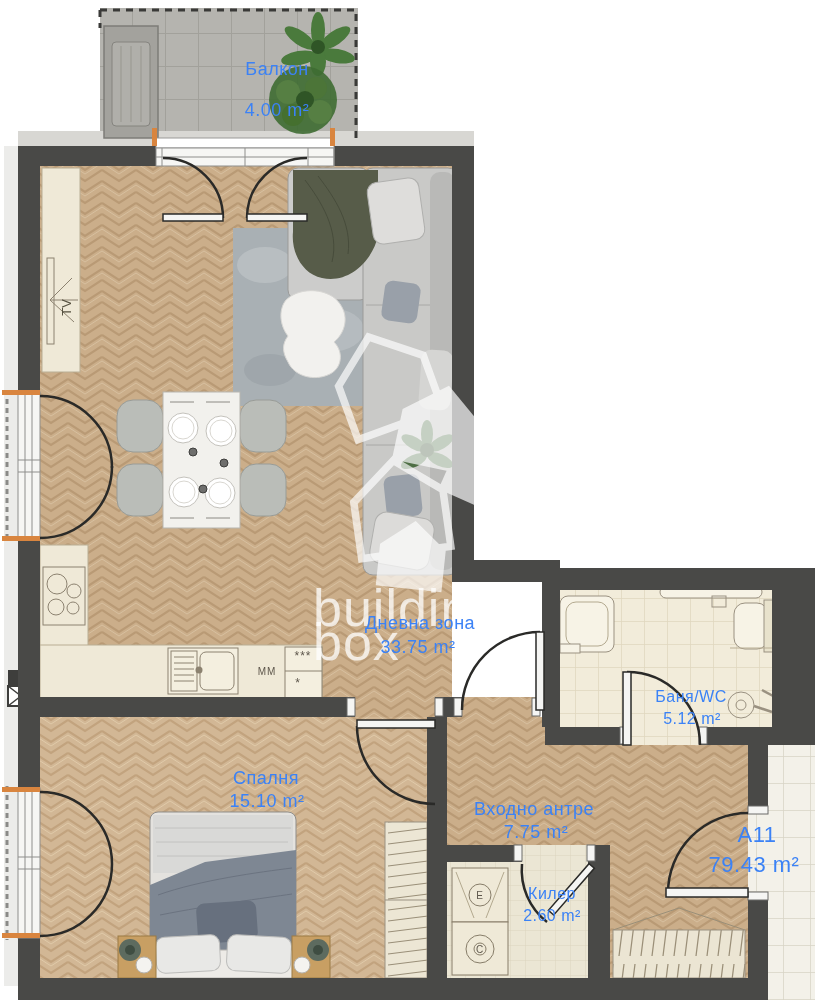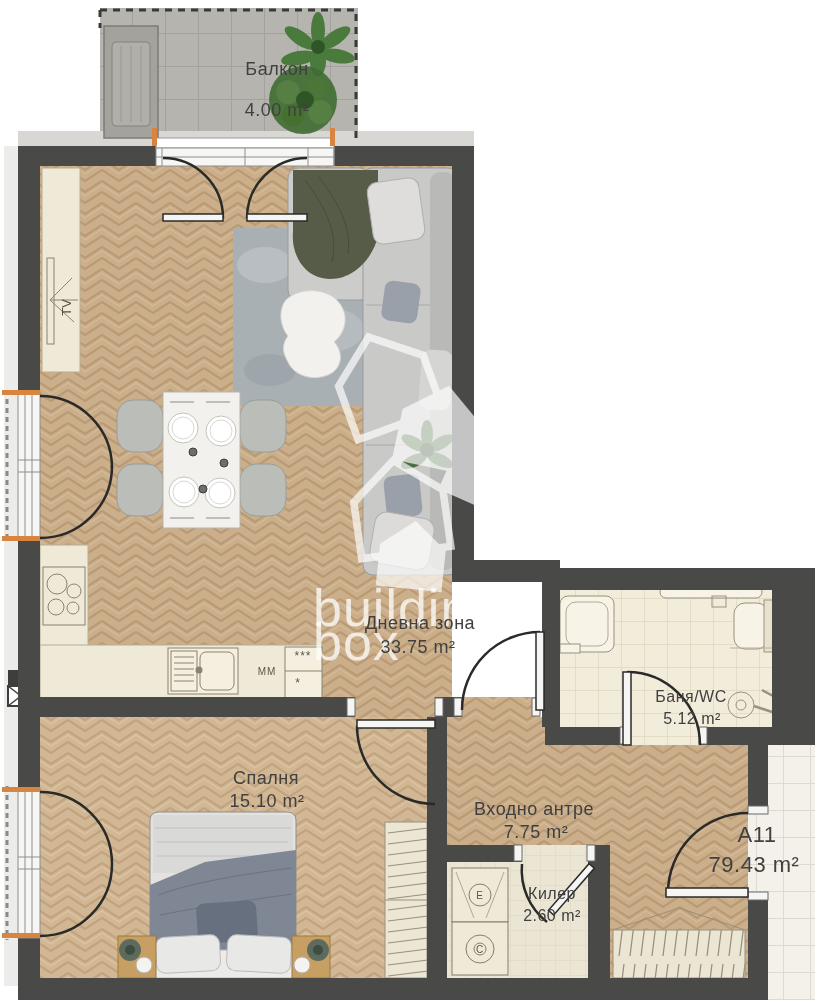--- a/index.html
+++ b/index.html
@@ -1,19 +1,19 @@
 <!DOCTYPE html>
 <html><head>
 <meta charset="utf-8">
 <style>
   html,body{margin:0;padding:0;background:#ffffff;}
   .plan{position:relative;width:815px;height:1000px;background:#ffffff;overflow:hidden;
         font-family:"Liberation Sans",sans-serif;}
   .plan svg{position:absolute;left:0;top:0;}
-  .lbl{position:absolute;color:#404040;white-space:nowrap;transform:translateX(-50%);
+  .lbl{position:absolute;color:#3b82f6;white-space:nowrap;transform:translateX(-50%);
        font-size:18px;letter-spacing:.5px;z-index:30;}
   .lbl.small{font-size:16px;}
   .lbl.big{font-size:22px;}
   .lbl.tiny{font-size:12px;color:#5d564b;letter-spacing:1px;}
   .wm{position:absolute;color:rgba(255,255,255,.75);font-size:52px;letter-spacing:1px;
       z-index:20;transform:none;}
   .tv{position:absolute;font-size:13px;color:#55503f;transform:rotate(-90deg);z-index:30;}
 </style>
 </head>
 <body>

